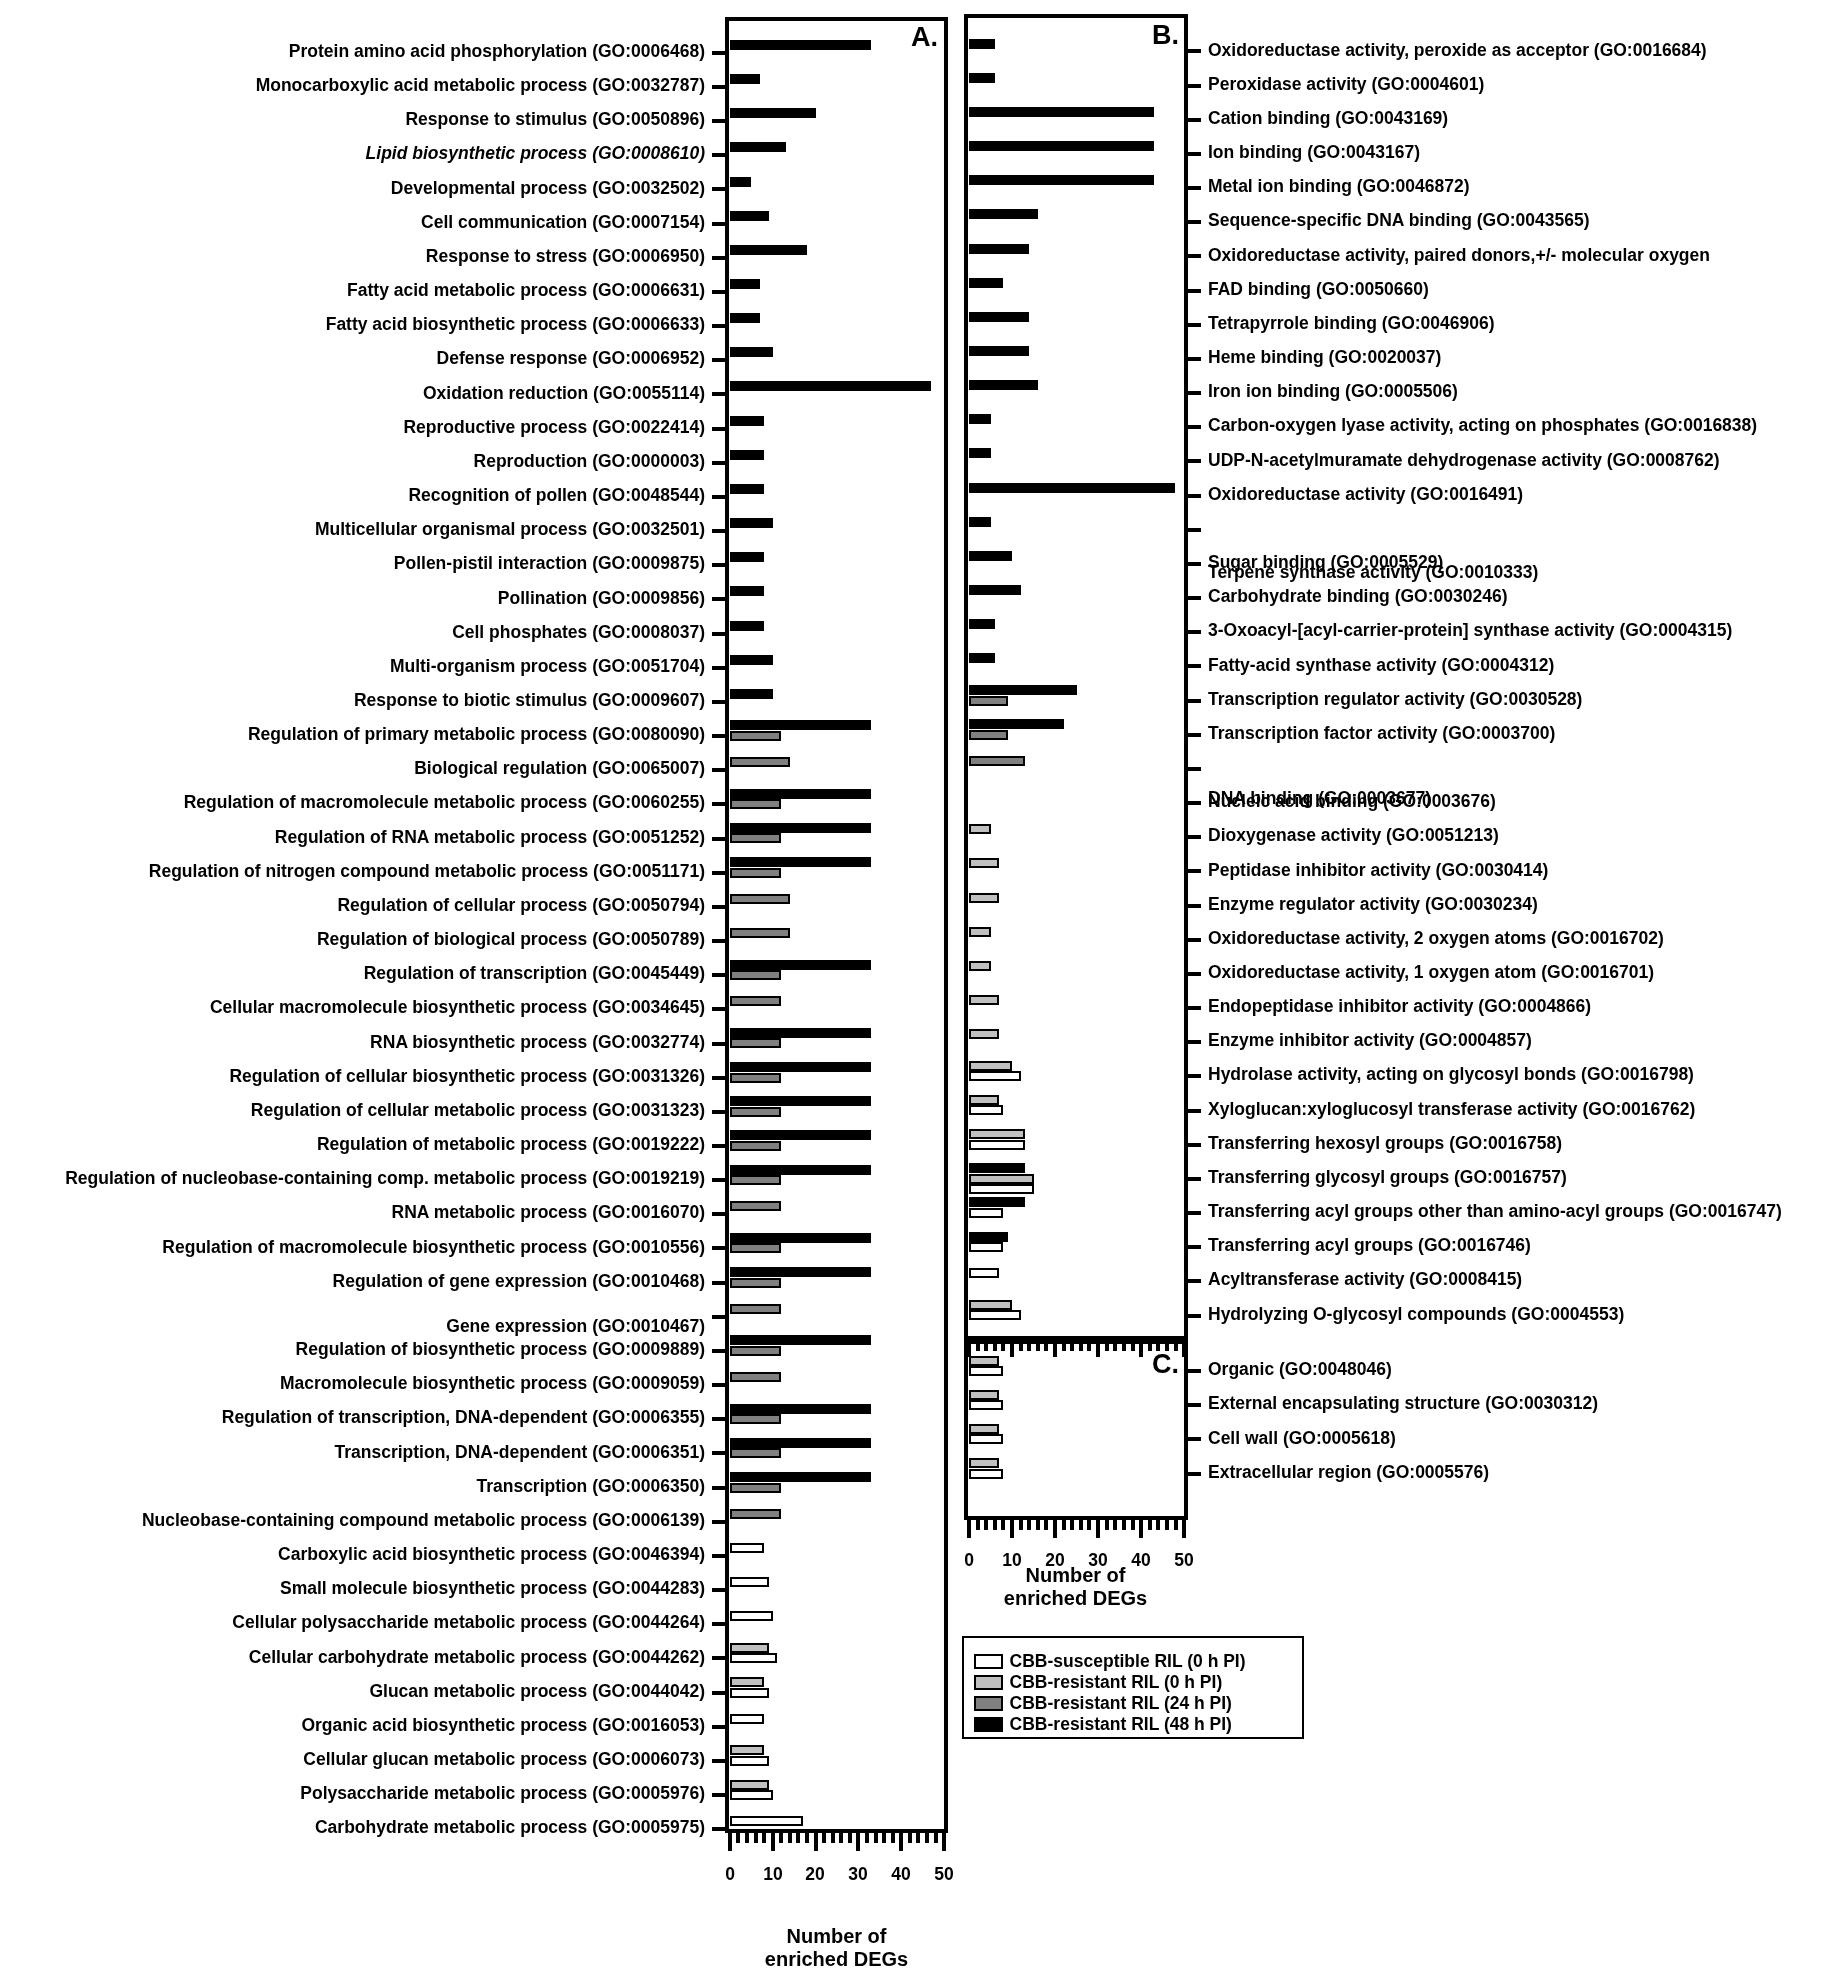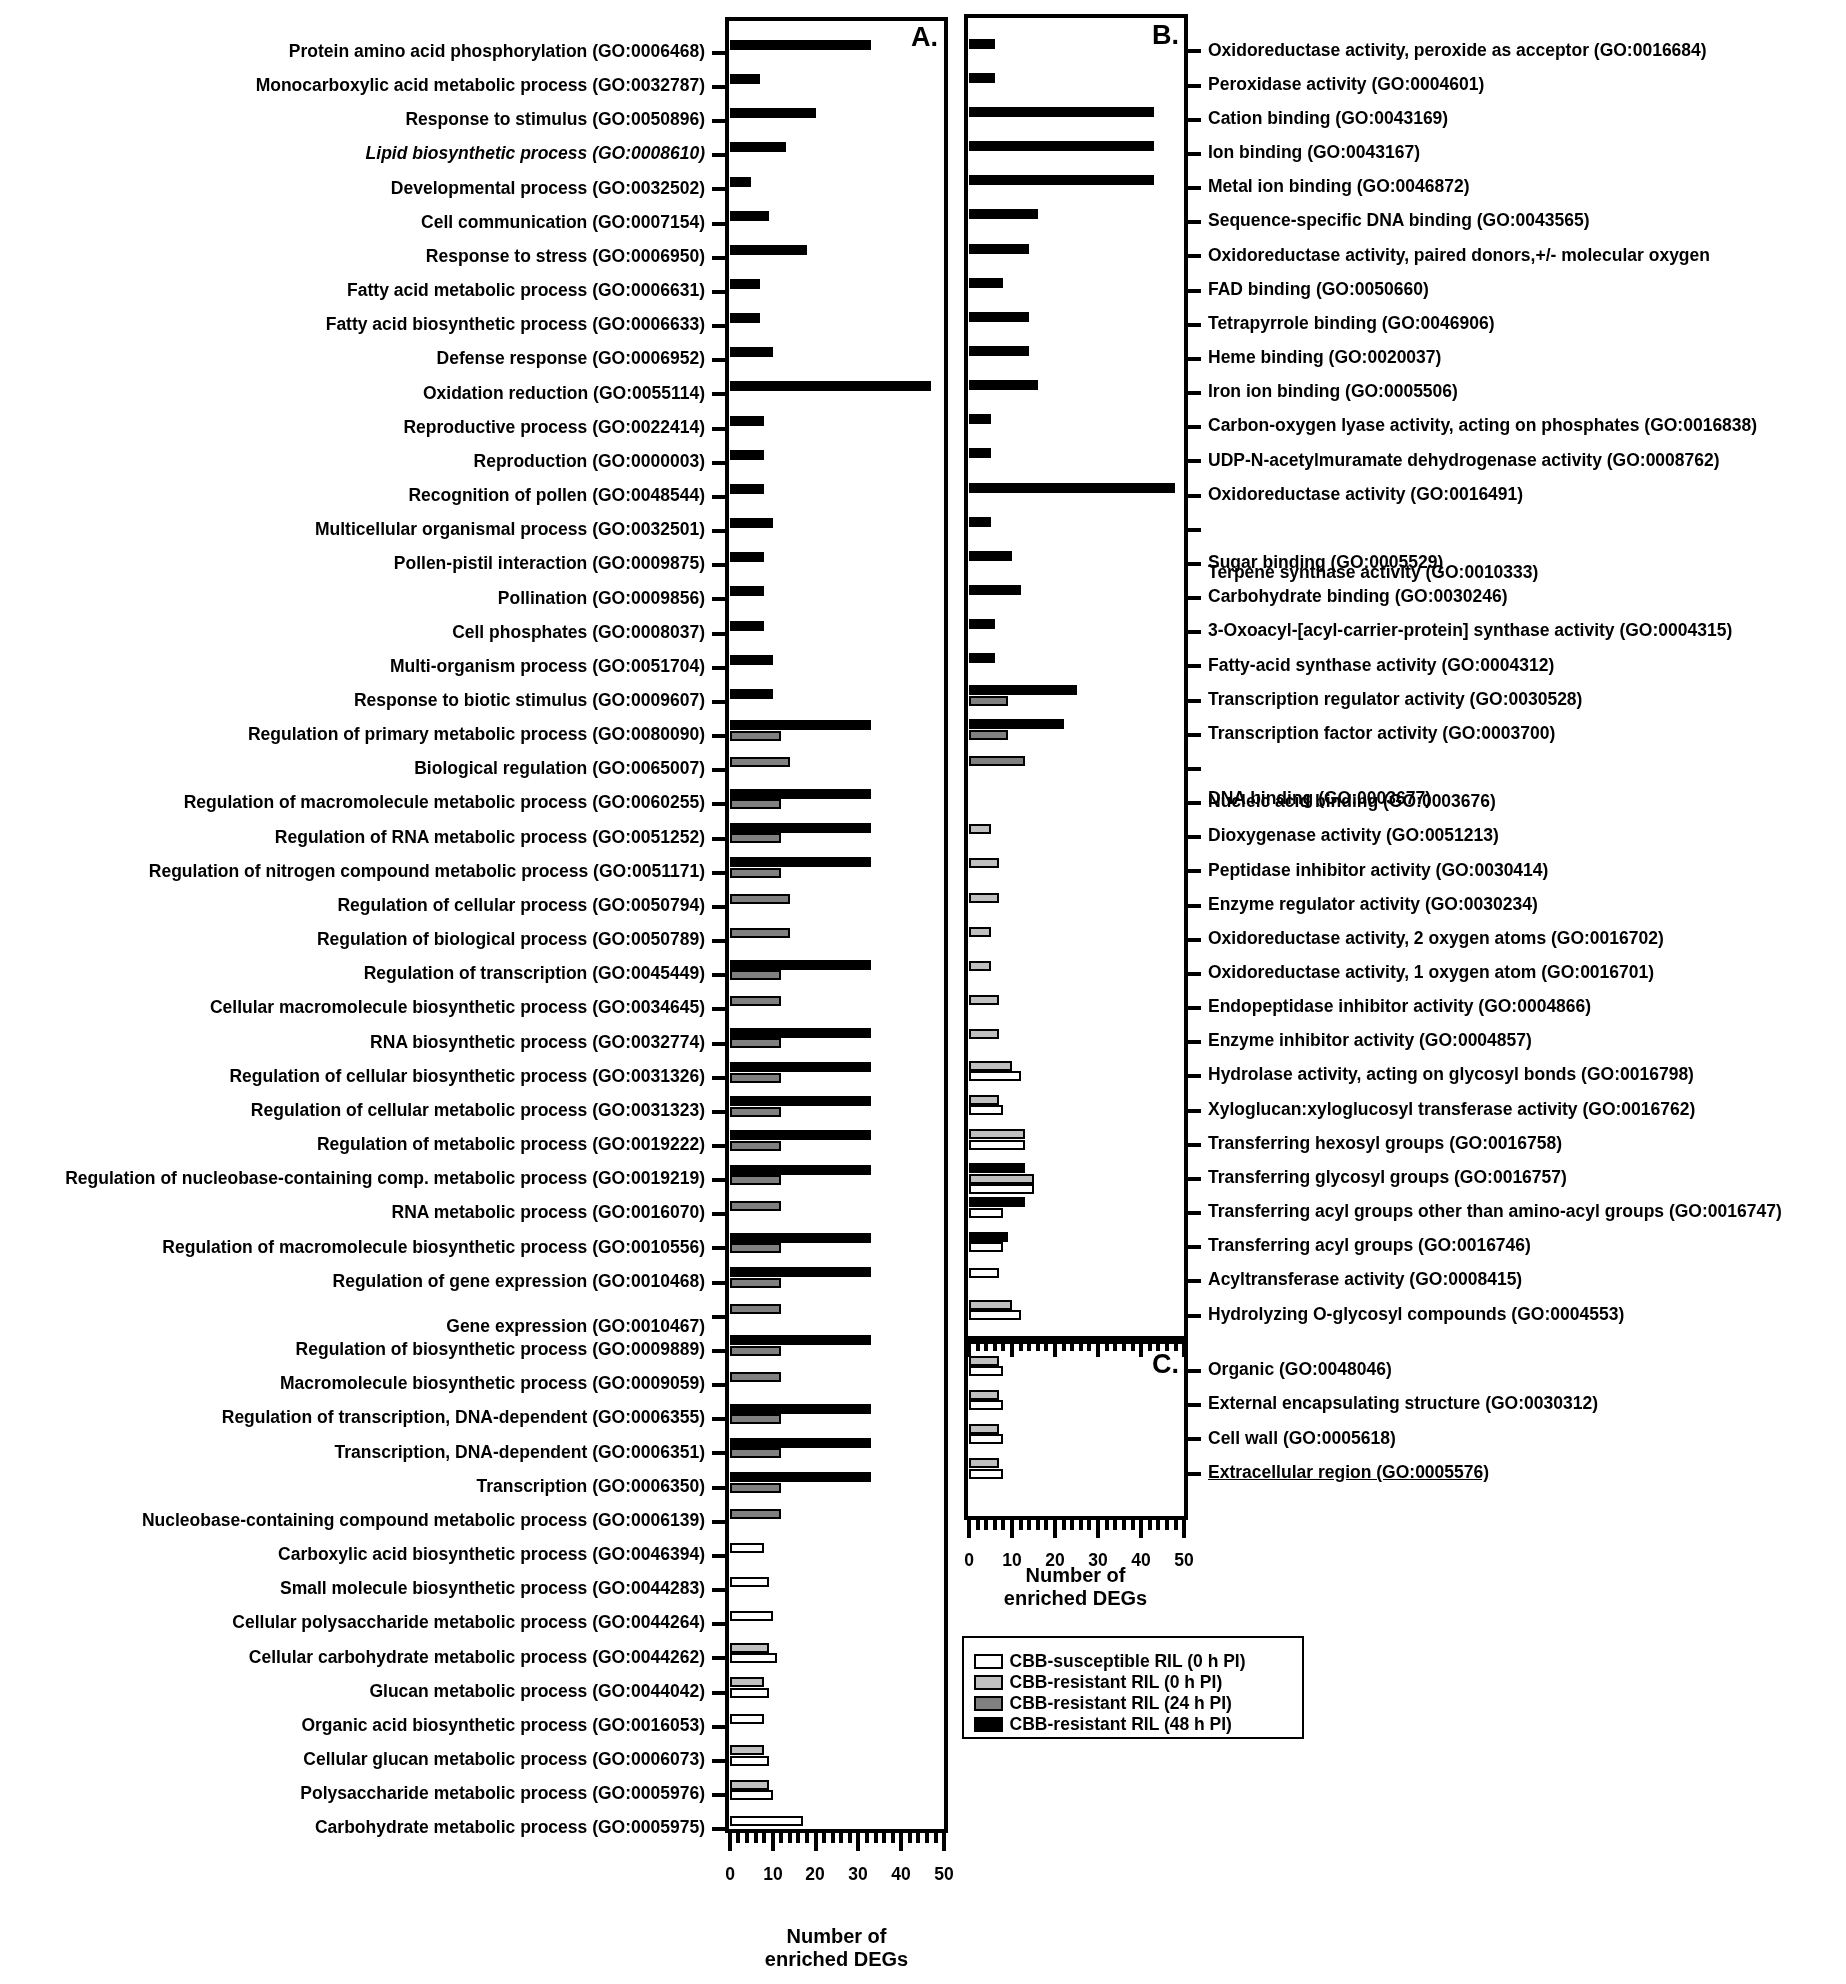--- a/index.html
+++ b/index.html
@@ -369,21 +369,21 @@
     <div class="bar" style="left: 969px; top: 1366px; width: 34px; height: 9.6px; background: rgb(255, 255, 255);"></div>
     <div class="ytick" style="left: 1187px; top: 1403px; width: 14px;"></div>
     <div class="cat-label" style="left: 1208px; top: 1395px;">External encapsulating structure (GO:0030312)</div>
     <div class="bar" style="left: 969px; top: 1390px; width: 30px; height: 9.6px; background: rgb(192, 192, 192);"></div>
     <div class="bar" style="left: 969px; top: 1400px; width: 34px; height: 9.6px; background: rgb(255, 255, 255);"></div>
     <div class="ytick" style="left: 1187px; top: 1437px; width: 14px;"></div>
     <div class="cat-label" style="left: 1208px; top: 1430px;">Cell wall (GO:0005618)</div>
     <div class="bar" style="left: 969px; top: 1424px; width: 30px; height: 9.6px; background: rgb(192, 192, 192);"></div>
     <div class="bar" style="left: 969px; top: 1434px; width: 34px; height: 9.6px; background: rgb(255, 255, 255);"></div>
     <div class="ytick" style="left: 1187px; top: 1472px; width: 14px;"></div>
-    <div class="cat-label" style="left: 1208px; top: 1464px; text-decoration: underline;">Extracellular region (GO:0005576)</div>
+    <div class="cat-label" style="left: 1208px; top: 1464px;">Extracellular region (GO:0005576)</div>
     <div class="bar" style="left: 969px; top: 1458px; width: 30px; height: 9.6px; background: rgb(192, 192, 192);"></div>
     <div class="bar" style="left: 969px; top: 1469px; width: 34px; height: 9.6px; background: rgb(255, 255, 255);"></div>
     <div class="xtick" style="left: 967px; top: 1520px; height: 17.5px;"></div>
     <div class="xtick" style="left: 976px; top: 1520px; height: 9.6px;"></div>
     <div class="xtick" style="left: 984px; top: 1520px; height: 9.6px;"></div>
     <div class="xtick" style="left: 993px; top: 1520px; height: 9.6px;"></div>
     <div class="xtick" style="left: 1001px; top: 1520px; height: 9.6px;"></div>
     <div class="xtick" style="left: 1010px; top: 1520px; height: 17.5px;"></div>
     <div class="xtick" style="left: 1019px; top: 1520px; height: 9.6px;"></div>
     <div class="xtick" style="left: 1027px; top: 1520px; height: 9.6px;"></div>

